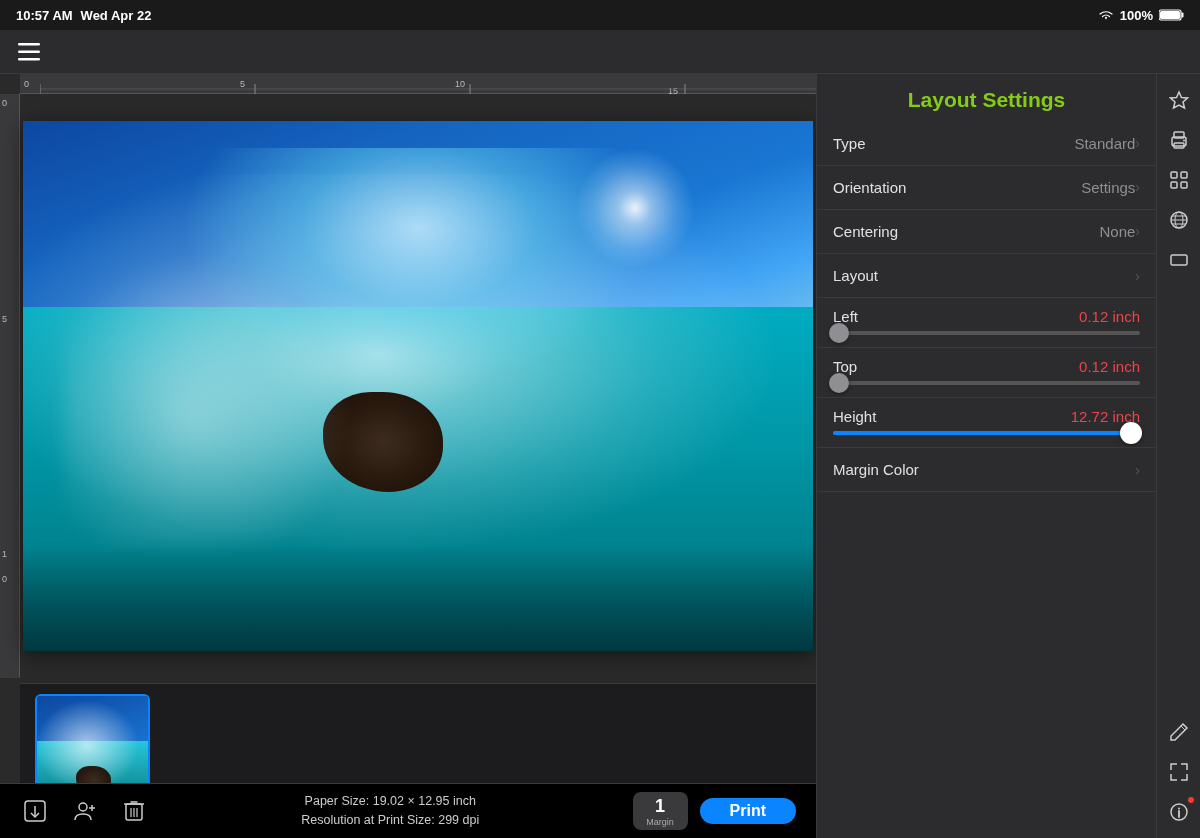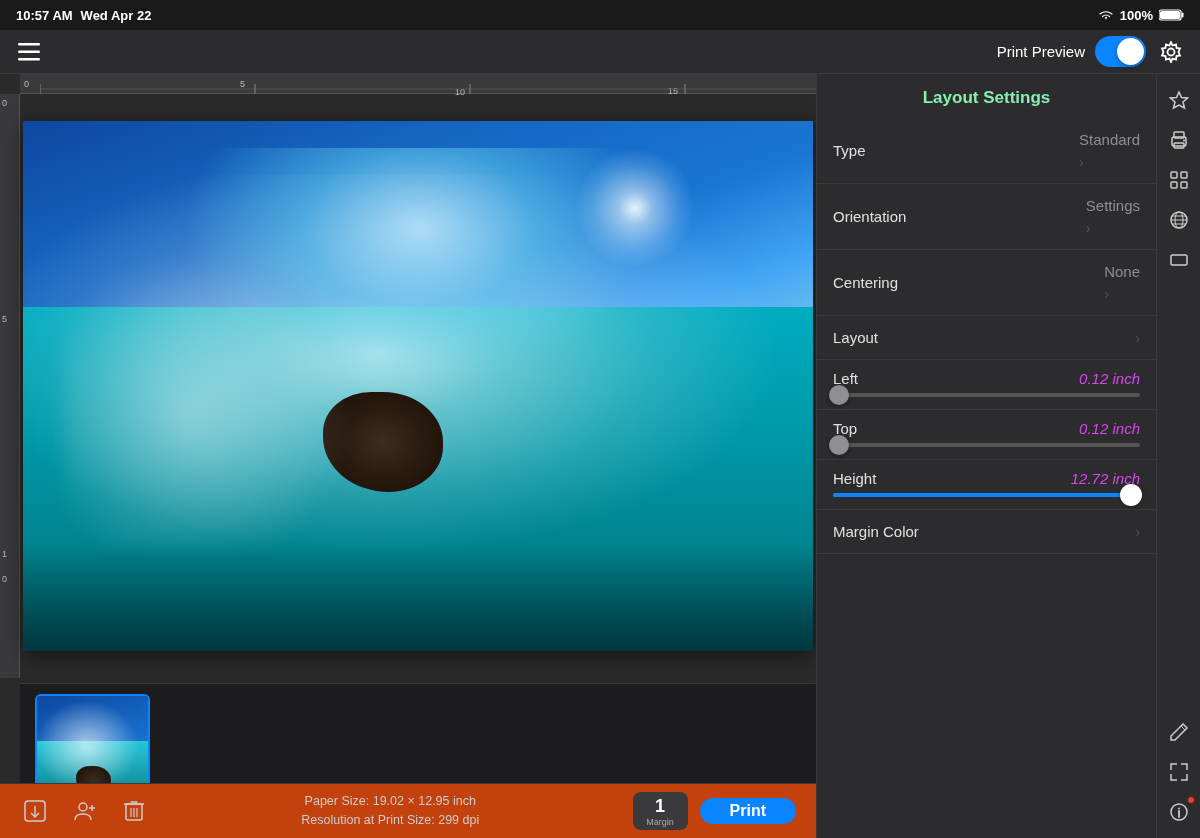--- a/index.html
+++ b/index.html
@@ -173,21 +173,21 @@
       border-radius: 40% 50% 45% 55%;
     }
 
     
     #bottom-toolbar {
       position: absolute;
       bottom: 0;
       left: 0;
       right: 0;
       height: 55px;
-      background: #c2410c;
+      background: #000000;
       border-top: 1px solid #3a3a3c;
       display: flex;
       align-items: center;
       padding: 0 20px;
     }
     #bottom-left-tools {
       display: flex;
       align-items: center;
       gap: 20px;
     }
@@ -270,47 +270,45 @@
     #settings-panel {
       flex: 1;
       overflow-y: auto;
       padding: 0;
     }
     #settings-panel::-webkit-scrollbar { width: 4px; }
     #settings-panel::-webkit-scrollbar-track { background: #2c2c2e; }
     #settings-panel::-webkit-scrollbar-thumb { background: #555; border-radius: 2px; }
 
     .settings-title {
-      font-size: 17px;
+      font-size: 21px;
       font-weight: 600;
-      color: #86efac;
+      color: #84cc16;
       padding: 14px 16px 10px;
       text-align: center;
     }
 
     .settings-row {
       display: flex;
       align-items: center;
       justify-content: space-between;
       padding: 13px 16px;
       border-bottom: 1px solid #3a3a3c;
       min-height: 44px;
     }
     .settings-row-label {
       font-size: 15px;
       color: #e0e0e0;
       font-weight: 400;
     }
     .settings-row-value {
       display: flex;
       align-items: flex-start;
-      gap: 6px;
       font-size: 15px;
       color: #8e8e93;
-      flex-direction: column;
     }
     .chevron {
       font-size: 14px;
       color: #555;
     }
 
     
     .slider-section {
       padding: 10px 16px 6px;
       border-bottom: 1px solid #3a3a3c;
@@ -319,22 +317,21 @@
       display: flex;
       justify-content: space-between;
       margin-bottom: 6px;
     }
     .slider-label {
       font-size: 15px;
       color: #e0e0e0;
     }
     .slider-value {
       font-size: 15px;
-      color: #d946ef;
-      font-style: italic;
+      color: #ef4444;
     }
     .slider-track {
       width: 100%;
       height: 4px;
       background: #555;
       border-radius: 2px;
       position: relative;
       margin-top: 4px;
       margin-bottom: 6px;
     }
@@ -435,40 +432,30 @@
 </div>
 
 <div id="toolbar">
   <button class="toolbar-btn">
     <svg width="22" height="18" viewBox="0 0 22 18">
       <rect y="0" width="22" height="2.5" rx="1.25" fill="#fff"></rect>
       <rect y="7.5" width="22" height="2.5" rx="1.25" fill="#fff"></rect>
       <rect y="15" width="22" height="2.5" rx="1.25" fill="#fff"></rect>
     </svg>
   </button>
-  <div id="toolbar-right">
-    <span class="print-preview-label">Print Preview</span>
-    <div class="toggle-switch"></div>
-    <button class="toolbar-btn">
-      <svg width="22" height="22" viewBox="0 0 22 22">
-        <circle cx="11" cy="11" r="3.5" fill="none" stroke="#fff" stroke-width="1.8"></circle>
-        <path d="M11 1 L12.5 4.5 L16 3.5 L16.5 7 L20 7.5 L18.5 11 L20 14.5 L16.5 15 L16 18.5 L12.5 17.5 L11 21 L9.5 17.5 L6 18.5 L5.5 15 L2 14.5 L3.5 11 L2 7.5 L5.5 7 L6 3.5 L9.5 4.5 Z" fill="none" stroke="#fff" stroke-width="1.8"></path>
-      </svg>
-    </button>
-  </div>
 </div>
 
 <div id="main-area">
 
   <div id="canvas-area">
 
     <div class="h-ruler-marks">
       <span class="ruler-num" style="left: 4px; top: 5px;">0</span>
       <span class="ruler-num" style="left: 220px; top: 5px;">5</span>
-      <span class="ruler-num" style="left: 435px; top: 13px;">10</span>
+      <span class="ruler-num" style="left: 435px; top: 5px;">10</span>
       <span class="ruler-num" style="left: 648px; top: 12px;">15</span>
 
       <svg width="100%" height="20" style="position:absolute;top:0;left:20px;">
         <line x1="0" y1="15" x2="830" y2="15" stroke="#555" stroke-width="1"></line>
 
         <line x1="0" y1="10" x2="0" y2="20" stroke="#888" stroke-width="1"></line>
         <line x1="215" y1="10" x2="215" y2="20" stroke="#888" stroke-width="1"></line>
         <line x1="430" y1="10" x2="430" y2="20" stroke="#888" stroke-width="1"></line>
         <line x1="645" y1="10" x2="645" y2="20" stroke="#888" stroke-width="1"></line>
       </svg>

